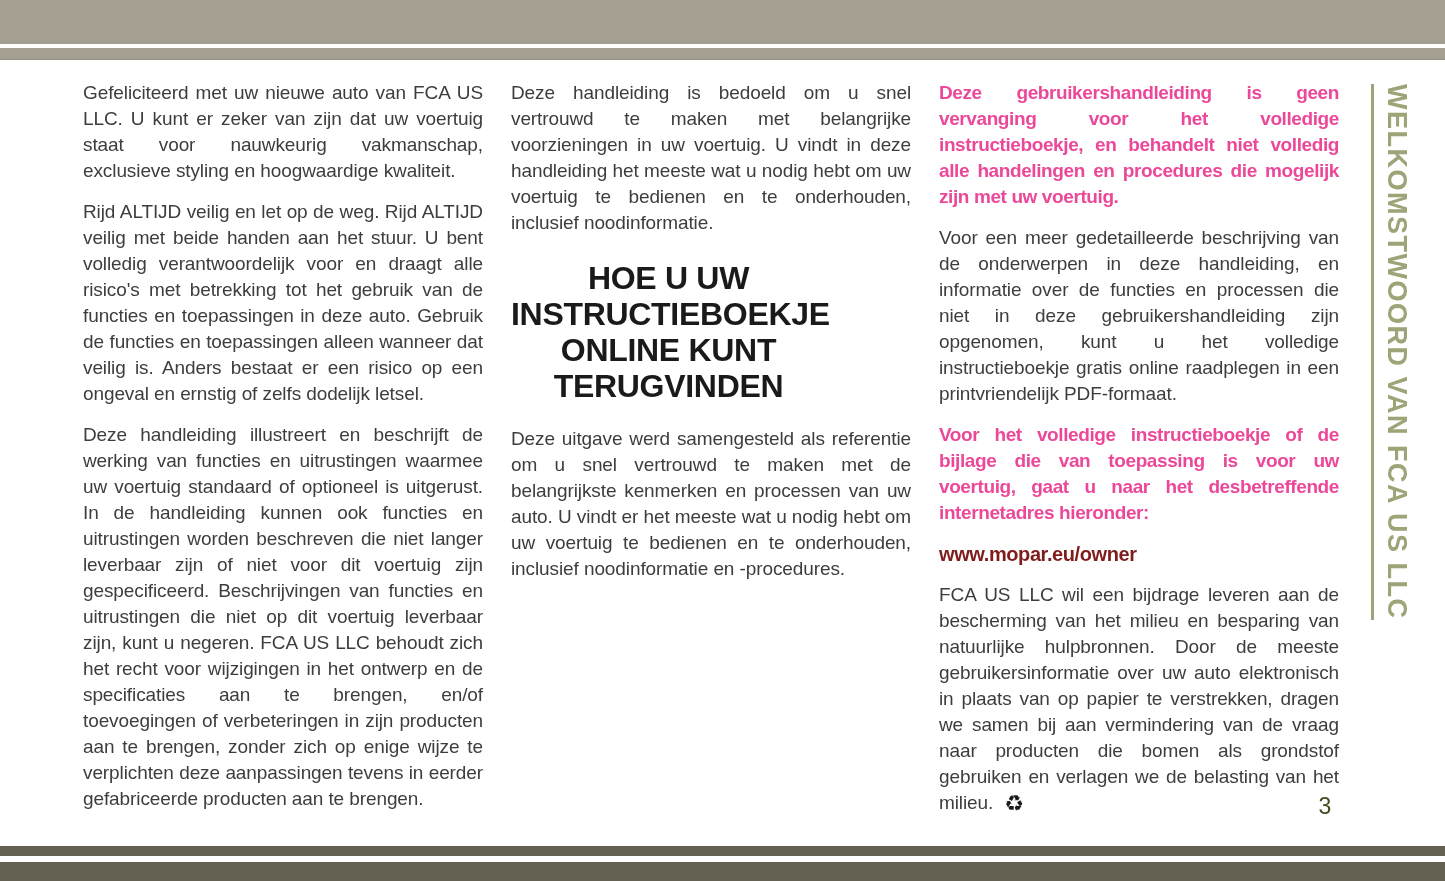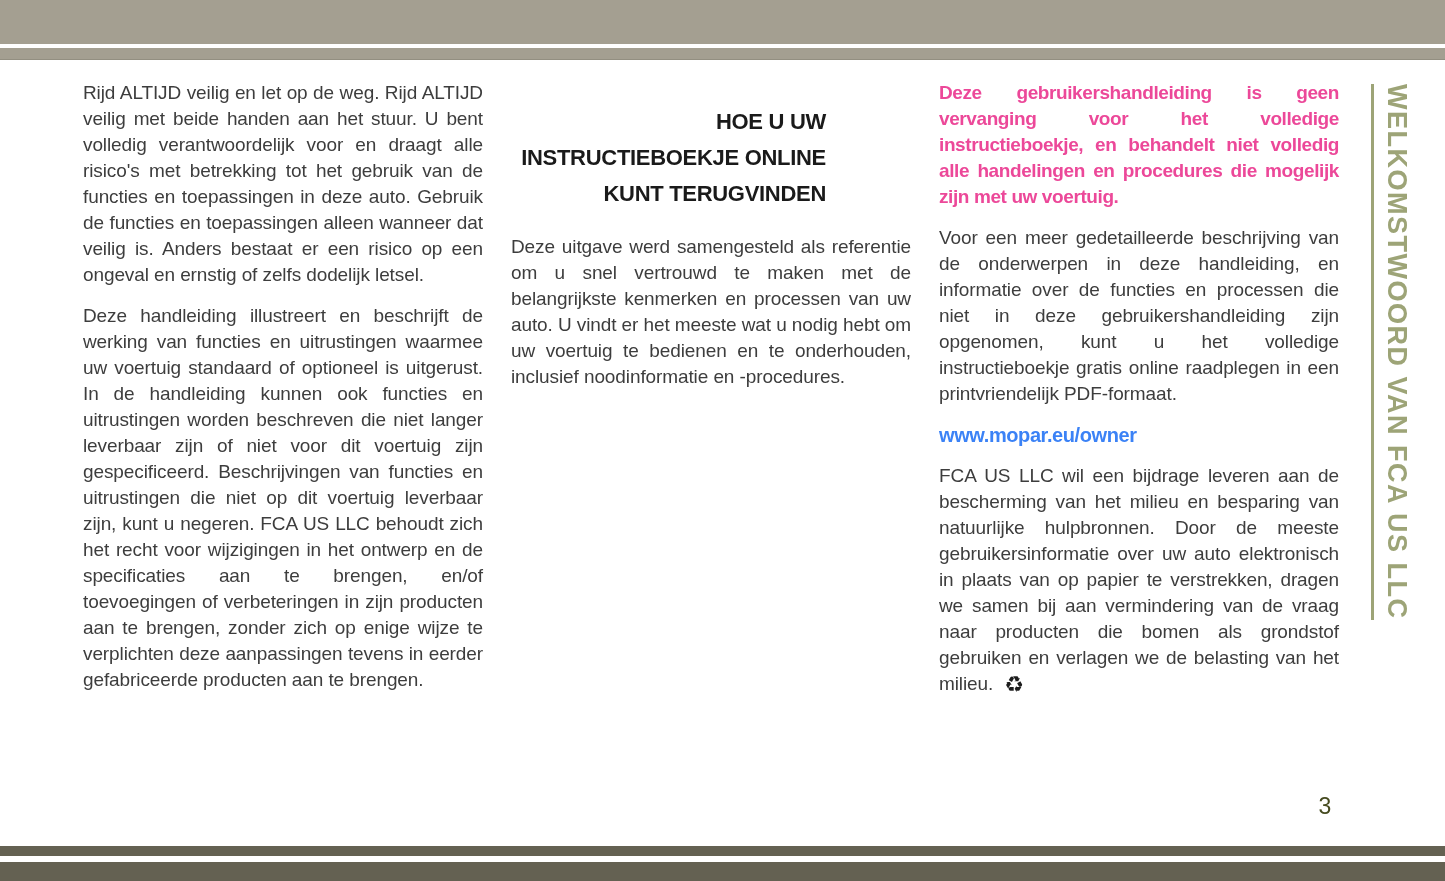--- a/index.html
+++ b/index.html
@@ -61,34 +61,34 @@
 
   .para-bold {
     font-weight: bold;
     color: #ec4899;
     letter-spacing: -0.4px;
   }
 
   .section-heading {
     margin: 24px 0 22px 0;
     max-width: 315px;
-    font-size: 22px;
+    font-size: 32px;
     line-height: 36px;
     font-weight: bold;
     color: #1a1a1a;
     letter-spacing: -0.3px;
-    text-align: right;
+    text-align: center;
   }
 
   .link-line {
     margin: 0 0 15px 0;
     font-size: 20px;
     line-height: 26px;
     font-weight: bold;
-    color: #3b82f6;
+    color: #7f1d1d;
     letter-spacing: -0.4px;
     text-align: left;
   }
 
   .recycle {
     font-size: 22px;
     color: #1c1c1c;
     vertical-align: -2px;
     padding-left: 6px;
   }
@@ -126,32 +126,35 @@
 <body>
 
 <div class="page">
 
   <div class="bar-top-primary"></div>
   <div class="bar-top-secondary"></div>
 
   <div class="content">
 
     <div class="col">
+      <p class="para">Gefeliciteerd met uw nieuwe auto van FCA US LLC. U kunt er zeker van zijn dat uw voertuig staat voor nauwkeurig vakmanschap, exclusieve styling en hoogwaardige kwaliteit.</p>
       <p class="para">Rijd ALTIJD veilig en let op de weg. Rijd ALTIJD veilig met beide handen aan het stuur. U bent volledig verantwoordelijk voor en draagt alle risico's met betrekking tot het gebruik van de functies en toepassingen in deze auto. Gebruik de functies en toepassingen alleen wanneer dat veilig is. Anders bestaat er een risico op een ongeval en ernstig of zelfs dodelijk letsel.</p>
       <p class="para">Deze handleiding illustreert en beschrijft de werking van functies en uitrustingen waarmee uw voertuig standaard of optioneel is uitgerust. In de handleiding kunnen ook functies en uitrustingen worden beschreven die niet langer leverbaar zijn of niet voor dit voertuig zijn gespecificeerd. Beschrijvingen van functies en uitrustingen die niet op dit voertuig leverbaar zijn, kunt u negeren. FCA US LLC behoudt zich het recht voor wijzigingen in het ontwerp en de specificaties aan te brengen, en/of toevoegingen of verbeteringen in zijn producten aan te brengen, zonder zich op enige wijze te verplichten deze aanpassingen tevens in eerder gefabriceerde producten aan te brengen.</p>
     </div>
 
     <div class="col">
+      <p class="para">Deze handleiding is bedoeld om u snel vertrouwd te maken met belangrijke voorzieningen in uw voertuig. U vindt in deze handleiding het meeste wat u nodig hebt om uw voertuig te bedienen en te onderhouden, inclusief noodinformatie.</p>
       <h2 class="section-heading">HOE U UW INSTRUCTIEBOEKJE ONLINE KUNT TERUGVINDEN</h2>
       <p class="para">Deze uitgave werd samengesteld als referentie om u snel vertrouwd te maken met de belangrijkste kenmerken en processen van uw auto. U vindt er het meeste wat u nodig hebt om uw voertuig te bedienen en te onderhouden, inclusief noodinformatie en -procedures.</p>
     </div>
 
     <div class="col">
       <p class="para para-bold">Deze gebruikershandleiding is geen vervanging voor het volledige instructieboekje, en behandelt niet volledig alle handelingen en procedures die mogelijk zijn met uw voertuig.</p>
       <p class="para">Voor een meer gedetailleerde beschrijving van de onderwerpen in deze handleiding, en informatie over de functies en processen die niet in deze gebruikershandleiding zijn opgenomen, kunt u het volledige instructieboekje gratis online raadplegen in een printvriendelijk PDF-formaat.</p>
+      <p class="para para-bold">Voor het volledige instructieboekje of de bijlage die van toepassing is voor uw voertuig, gaat u naar het desbetreffende internetadres hieronder:</p>
       <p class="link-line">www.mopar.eu/owner</p>
       <p class="para">
         <span>FCA US LLC wil een bijdrage leveren aan de bescherming van het milieu en besparing van natuurlijke hulpbronnen. Door de meeste gebruikersinformatie over uw auto elektronisch in plaats van op papier te verstrekken, dragen we samen bij aan vermindering van de vraag naar producten die bomen als grondstof gebruiken en verlagen we de belasting van het milieu.</span>
         <span class="recycle">♻</span>
       </p>
     </div>
 
   </div>
 
   <div class="side-tab">

